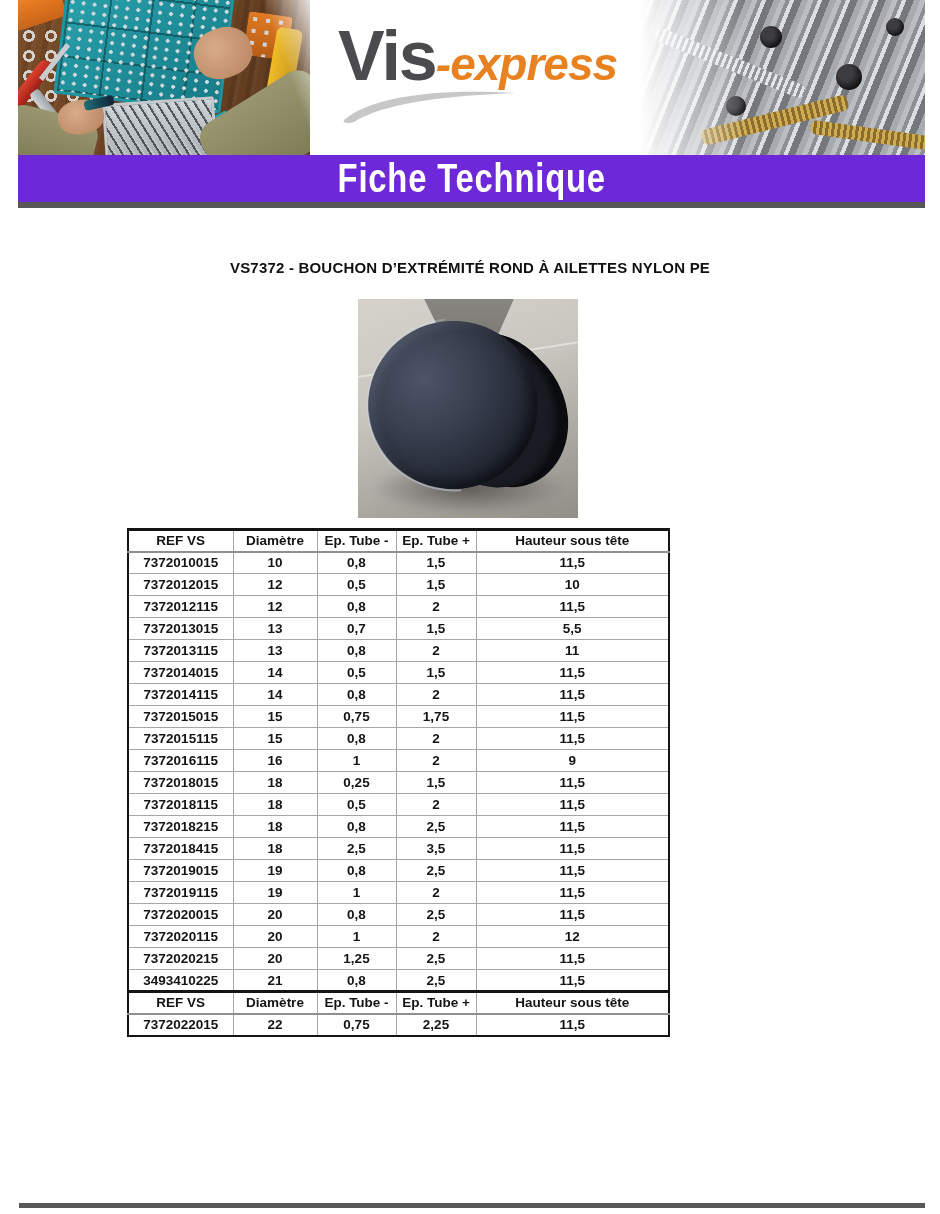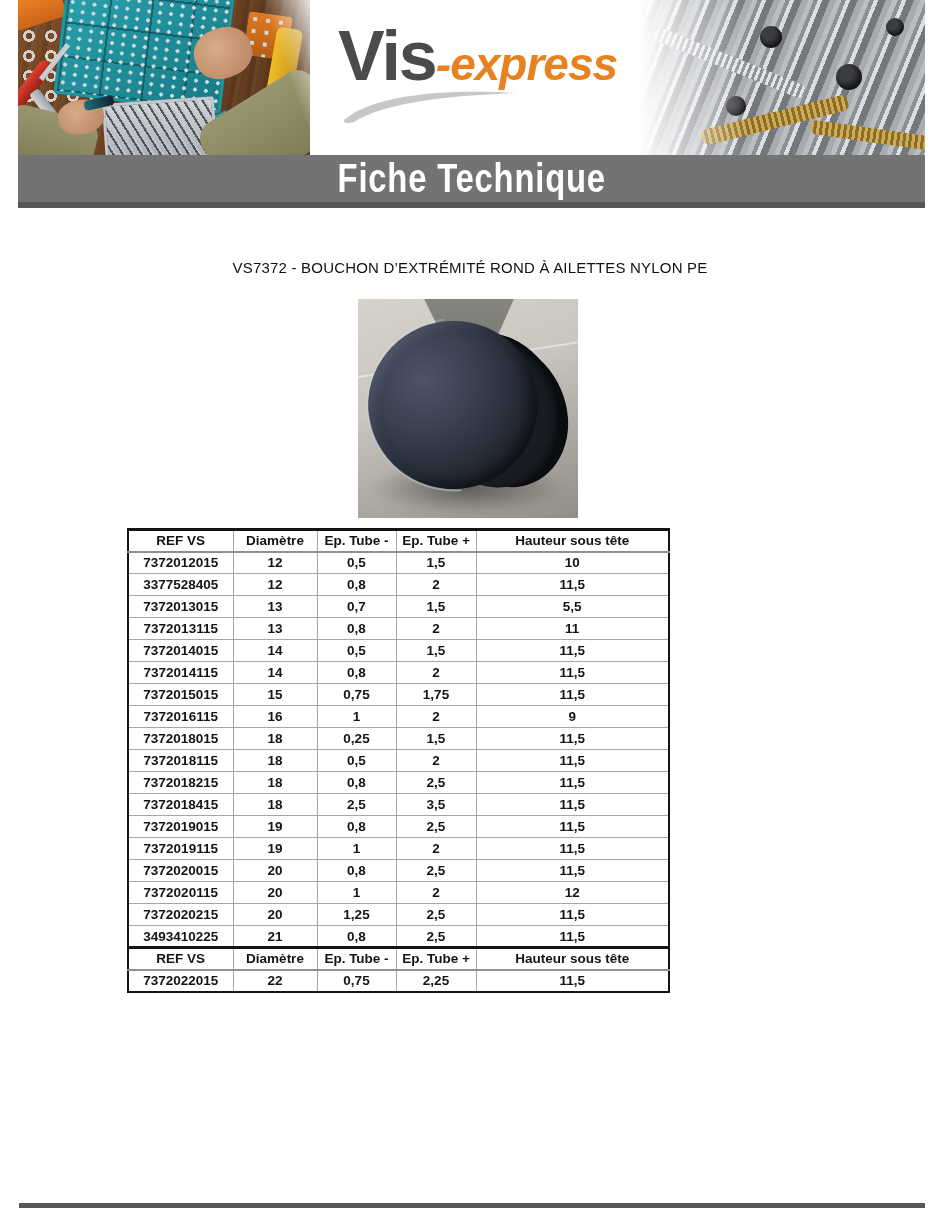--- a/index.html
+++ b/index.html
@@ -81,21 +81,21 @@
 
   
   .banner { position:absolute; left:18px; top:155px; width:907px; height:47px; background:#ec7420;
     display:flex; align-items:center; justify-content:center; overflow:hidden; }
   .banner-text { color:#fff; font-size:41px; font-weight:700; letter-spacing:1px;
     transform:scaleX(0.8); transform-origin:center; line-height:1; }
   .banner-line { position:absolute; left:18px; top:202px; width:907px; height:6px; background:#57575a; }
 
   
   .product-title { position:absolute; left:0; top:259px; width:940px; text-align:center;
-    font-size:15px; font-weight:400; color:#111; letter-spacing:0.2px; }
+    font-size:15px; font-weight:700; color:#111; letter-spacing:0.2px; }
 
   
   .product-photo { position:absolute; left:358px; top:299px; width:220px; height:219px; overflow:hidden;
     background: linear-gradient(160deg, #d6d3cd 0%, #c9c6c0 40%, #a5a29c 78%, #918e88 100%); }
   .pp-seam { position:absolute; left:-20px; top:58px; width:280px; height:2px; background:rgba(255,255,255,0.45); transform:rotate(-9deg); }
   .pp-wedge { position:absolute; left:52px; top:0; width:118px; height:96px; background:linear-gradient(#87857f,#6f6d67);
     clip-path: polygon(12% 0, 88% 0, 52% 100%); }
   .pp-shadow { position:absolute; left:12px; bottom:4px; width:196px; height:52px;
     background: radial-gradient(ellipse, rgba(35,33,30,0.55), rgba(35,33,30,0) 70%); filter:blur(3px); }
   .pp-fin1 { position:absolute; left:82px; top:40px; width:126px; height:150px; border-radius:50%; transform:rotate(-24deg);
@@ -158,21 +158,21 @@
       <div class="pr pr-silver"></div>
       <div class="pr pr-head pr-h1"></div>
       <div class="pr pr-head pr-h2"></div>
       <div class="pr pr-head pr-h3"></div>
       <div class="pr pr-head pr-h4"></div>
       <div class="pr pr-brass1"></div>
       <div class="pr pr-brass2"></div>
     </div>
   </div>
 
-  <div class="banner" style="background: #737373;">
+  <div class="banner" style="background: #6d28d9;">
     <span class="banner-text">Fiche Technique</span>
   </div>
   <div class="banner-line" style="background: rgb(87, 87, 90);"></div>
 
   <div class="product-title">VS7372 - BOUCHON D’EXTRÉMITÉ ROND À AILETTES NYLON PE</div>
 
   <div class="product-photo">
     <div class="pp-seam"></div>
     <div class="pp-wedge"></div>
     <div class="pp-shadow"></div>
@@ -193,28 +193,35 @@
       </colgroup>
       <tbody>
           <tr class="header-row">
             <th>REF VS</th>
             <th>Diamètre</th>
             <th>Ep. Tube -</th>
             <th>Ep. Tube +</th>
             <th>Hauteur sous tête</th>
           </tr>
           <tr>
+            <td>7372010015</td>
+            <td>10</td>
+            <td>0,8</td>
+            <td>1,5</td>
+            <td>11,5</td>
+          </tr>
+          <tr>
             <td>7372012015</td>
             <td>12</td>
             <td>0,5</td>
             <td>1,5</td>
             <td>10</td>
           </tr>
           <tr>
-            <td>3377528405</td>
+            <td>7372012115</td>
             <td>12</td>
             <td>0,8</td>
             <td>2</td>
             <td>11,5</td>
           </tr>
           <tr>
             <td>7372013015</td>
             <td>13</td>
             <td>0,7</td>
             <td>1,5</td>
@@ -239,20 +246,27 @@
             <td>14</td>
             <td>0,8</td>
             <td>2</td>
             <td>11,5</td>
           </tr>
           <tr>
             <td>7372015015</td>
             <td>15</td>
             <td>0,75</td>
             <td>1,75</td>
+            <td>11,5</td>
+          </tr>
+          <tr>
+            <td>7372015115</td>
+            <td>15</td>
+            <td>0,8</td>
+            <td>2</td>
             <td>11,5</td>
           </tr>
           <tr>
             <td>7372016115</td>
             <td>16</td>
             <td>1</td>
             <td>2</td>
             <td>9</td>
           </tr>
           <tr>

